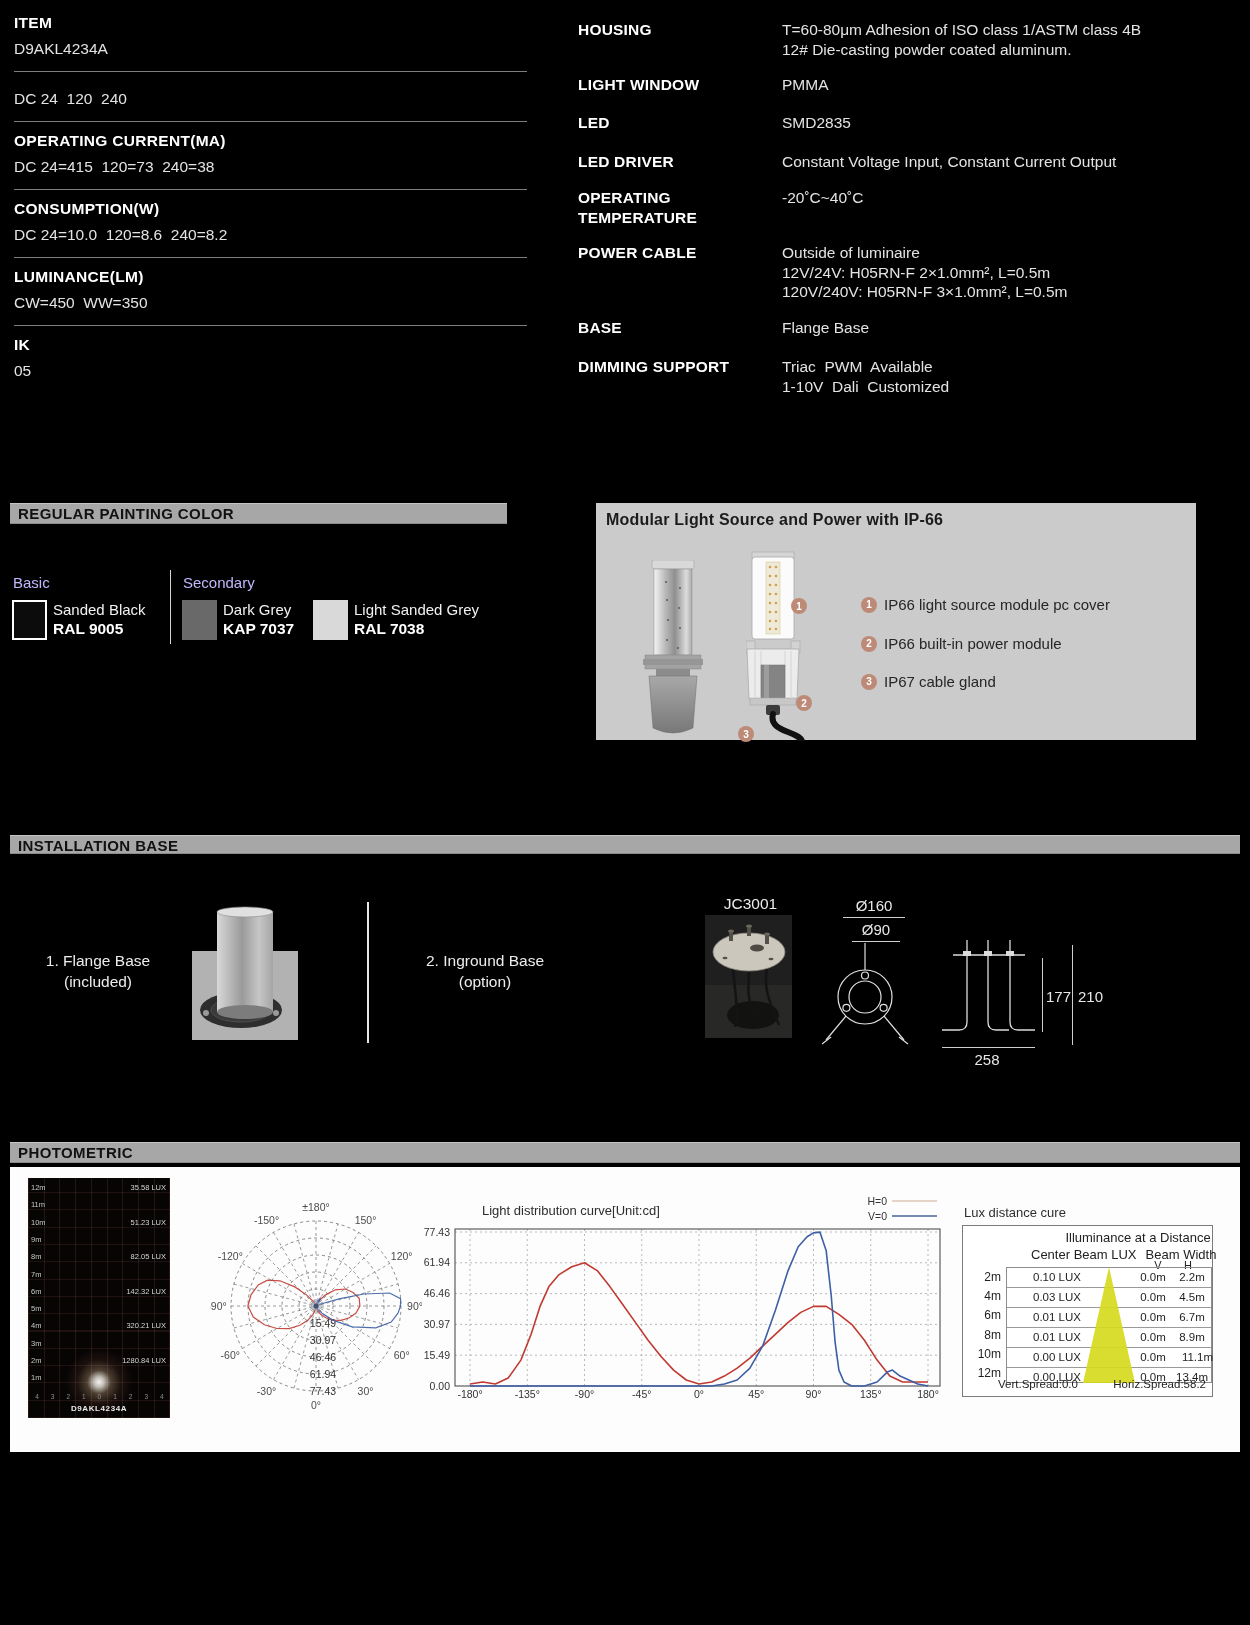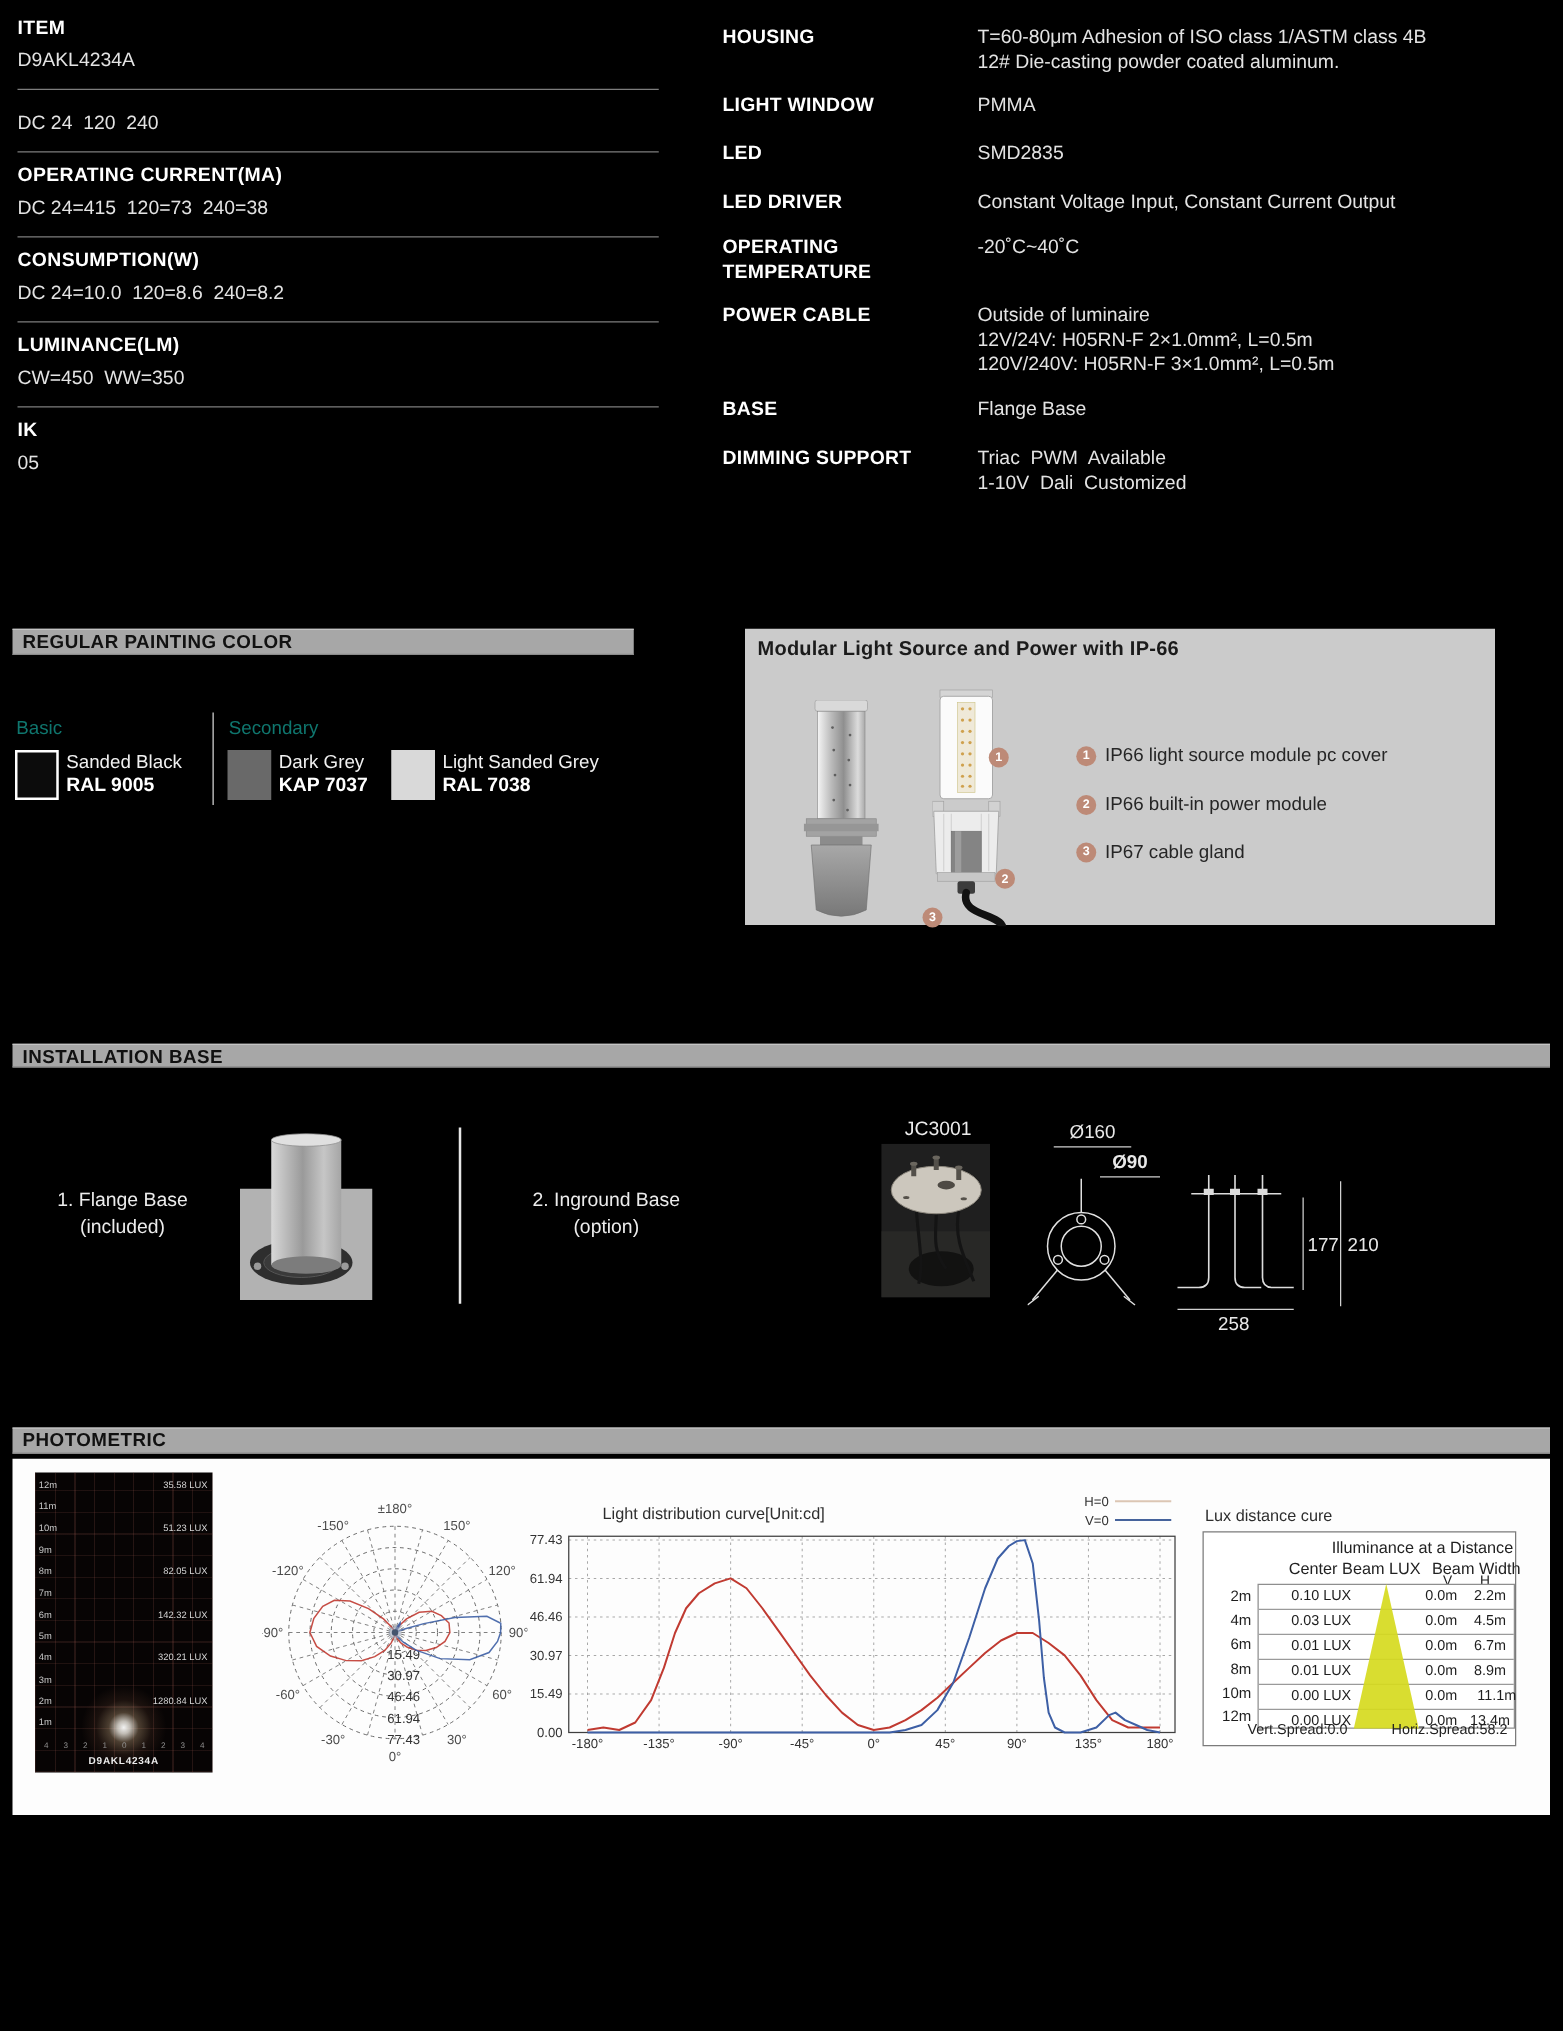--- a/index.html
+++ b/index.html
@@ -17,21 +17,21 @@
   .rrow{position:absolute;left:0;width:615px;}
   .rlabel{position:absolute;left:0;top:0;width:162px;font-weight:bold;font-size:15.5px;
           color:#fff;line-height:20px;letter-spacing:.2px;}
   .rval{position:absolute;left:204px;top:0;width:408px;}
   .rv-line{font-size:15.5px;color:#e3e3e3;line-height:19.5px;white-space:pre-wrap;}
   
   .bar{position:absolute;background:#a7a7a7;border-top:1px solid #c4c4c4;border-bottom:1px solid #8b8b8b;
        color:#111;font-weight:bold;font-size:15px;letter-spacing:.4px;line-height:19px;padding-left:8px;box-sizing:border-box;}
   
   #painting-items{position:absolute;left:10px;top:570px;width:520px;height:80px;}
-  .pg-title{position:absolute;font-size:15px;color:#0f766e;}
+  .pg-title{position:absolute;font-size:15px;color:#c4b5fd;}
   .swatch{position:absolute;width:35px;height:40px;box-sizing:border-box;}
   .sw-name{position:absolute;font-size:15px;color:#f1f1f1;white-space:nowrap;}
   .sw-code{position:absolute;font-size:15.5px;font-weight:bold;color:#fff;white-space:nowrap;}
   
   #modular-box{position:absolute;left:596px;top:503px;width:600px;height:237px;background:#cbcbcb;}
   .mod-title{position:absolute;left:10px;top:8px;font-size:16px;font-weight:bold;color:#1b1b1b;letter-spacing:.2px;}
   .badge{width:16px;height:16px;border-radius:50%;color:#fff;font-weight:bold;font-size:10px;
          display:flex;align-items:center;justify-content:center;flex:0 0 16px;}
   .badge.abs{position:absolute;}
   .mod-item{position:absolute;display:flex;align-items:center;gap:7px;}
@@ -318,21 +318,21 @@
     <ellipse cx="66" cy="44" rx="2.5" ry="1.2" fill="#55514a"></ellipse>
     <rect x="24" y="16" width="4" height="10" fill="#53504a"></rect>
       <ellipse cx="26" cy="16" rx="3" ry="1.6" fill="#6a665e"></ellipse>
     <rect x="42" y="11" width="4" height="10" fill="#53504a"></rect>
       <ellipse cx="44" cy="11" rx="3" ry="1.6" fill="#6a665e"></ellipse>
     <rect x="60" y="19" width="4" height="10" fill="#53504a"></rect>
       <ellipse cx="62" cy="19" rx="3" ry="1.6" fill="#6a665e"></ellipse>
   </svg>
 
   <div class="dia-label" style="left:843px;top:897px;width:62px;">Ø160</div>
-  <div class="dia-label" style="left:880px;top:921px;width:48px;font-weight:bold;">Ø90</div>
+  <div class="dia-label" style="left:852px;top:921px;width:48px;">Ø90</div>
 
   <svg class="abs" style="left:822px;top:940px;" width="120" height="110" viewBox="0 0 120 110">
     <g stroke="#e0e0e0" stroke-width="1.2" fill="none">
       <line x1="43" y1="3" x2="43" y2="30"></line>
       <circle cx="43" cy="57" r="27"></circle>
       <circle cx="43" cy="57" r="16"></circle>
       <circle cx="43" cy="35.5" r="3.5"></circle>
       <circle cx="24.4" cy="67.8" r="3.5"></circle>
       <circle cx="61.6" cy="67.8" r="3.5"></circle>
       <line x1="24" y1="76" x2="4" y2="100"></line>

